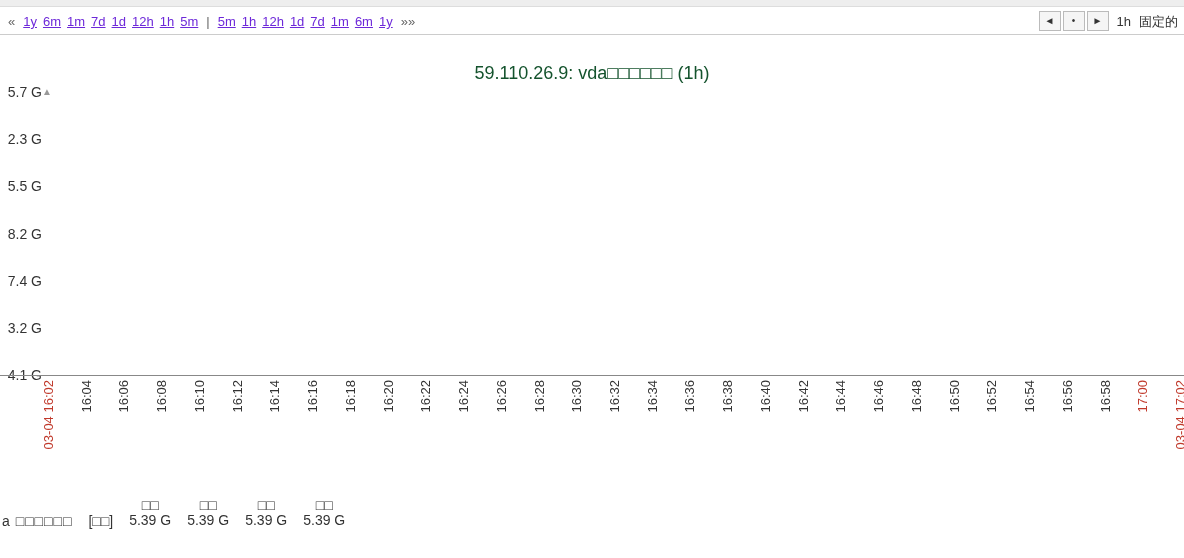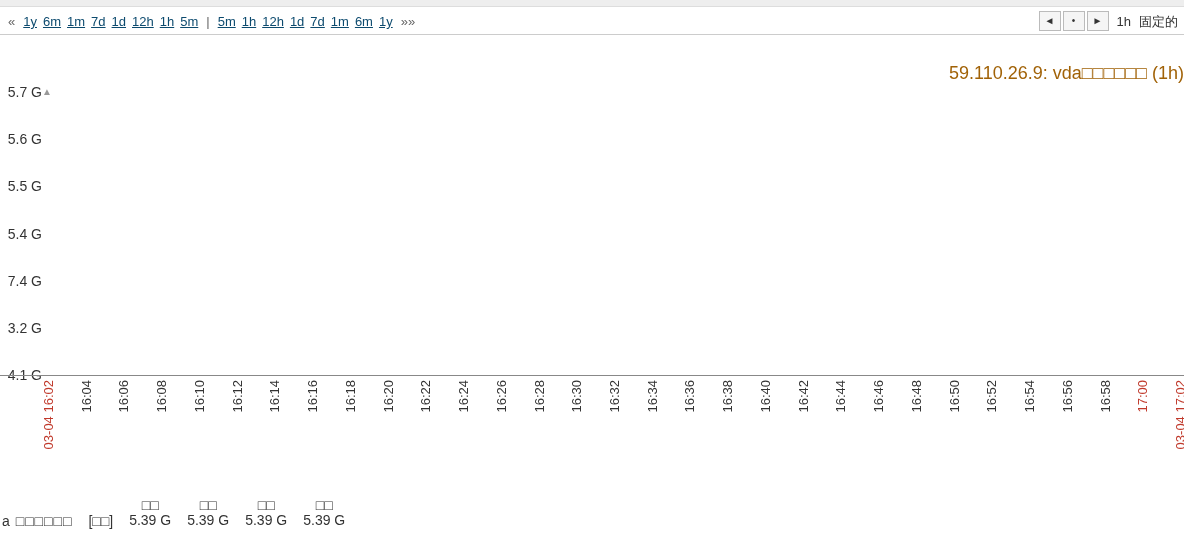--- a/index.html
+++ b/index.html
@@ -22,21 +22,21 @@
   }
   .range-links {
     display: flex;
     align-items: center;
     gap: 6px;
     color: #333;
   }
   .range-links span.link {
     text-decoration: underline;
     cursor: pointer;
-    color: #0c4a6e;
+    color: #6d28d9;
   }
   .range-links span.sep {
     color: #666;
     padding: 0 2px;
   }
   .right-group {
     display: flex;
     align-items: center;
     gap: 8px;
   }
@@ -58,23 +58,23 @@
   }
   .fixed-label {
     color: #333;
   }
 
   .chart-wrap {
     position: relative;
     margin-top: 18px;
   }
   .chart-title {
-    text-align: right;
+    text-align: center;
     font-size: 18px;
-    color: #a16207;
+    color: #14532d;
     margin-bottom: 8px;
     margin-top: 28px;
   }
   .plot-row {
     display: flex;
     align-items: stretch;
     flex-direction: column;
   }
   .y-axis {
     width: 48px;
@@ -208,23 +208,23 @@
   </div>
 </div>
 
 <div class="chart-wrap">
   <div class="chart-title">59.110.26.9: vda□□□□□□ (1h)</div>
 
   <div class="plot-row">
     <div class="y-axis" id="y-axis">
       <div class="arrow-up">▲</div>
     <div class="y-tick" style="top: 0px;">5.7 G</div>
-        <div class="y-tick" style="top: 47.1667px;">5.6 G</div>
+        <div class="y-tick" style="top: 47.1667px;">2.3 G</div>
         <div class="y-tick" style="top: 94.3333px;">5.5 G</div>
-        <div class="y-tick" style="top: 141.5px;">5.4 G</div>
+        <div class="y-tick" style="top: 141.5px;">8.2 G</div>
         <div class="y-tick" style="top: 188.667px;">7.4 G</div>
         <div class="y-tick" style="top: 235.833px;">3.2 G</div>
         <div class="y-tick" style="top: 283px;">4.1 G</div>
       </div>
     <div class="plot-area" id="plot-area">
         <div class="grid-h" style="top: 0px;"></div>
         <div class="grid-h" style="top: 47.1667px;"></div>
         <div class="grid-h" style="top: 94.3333px;"></div>
         <div class="grid-h" style="top: 141.5px;"></div>
         <div class="grid-h" style="top: 188.667px;"></div>

